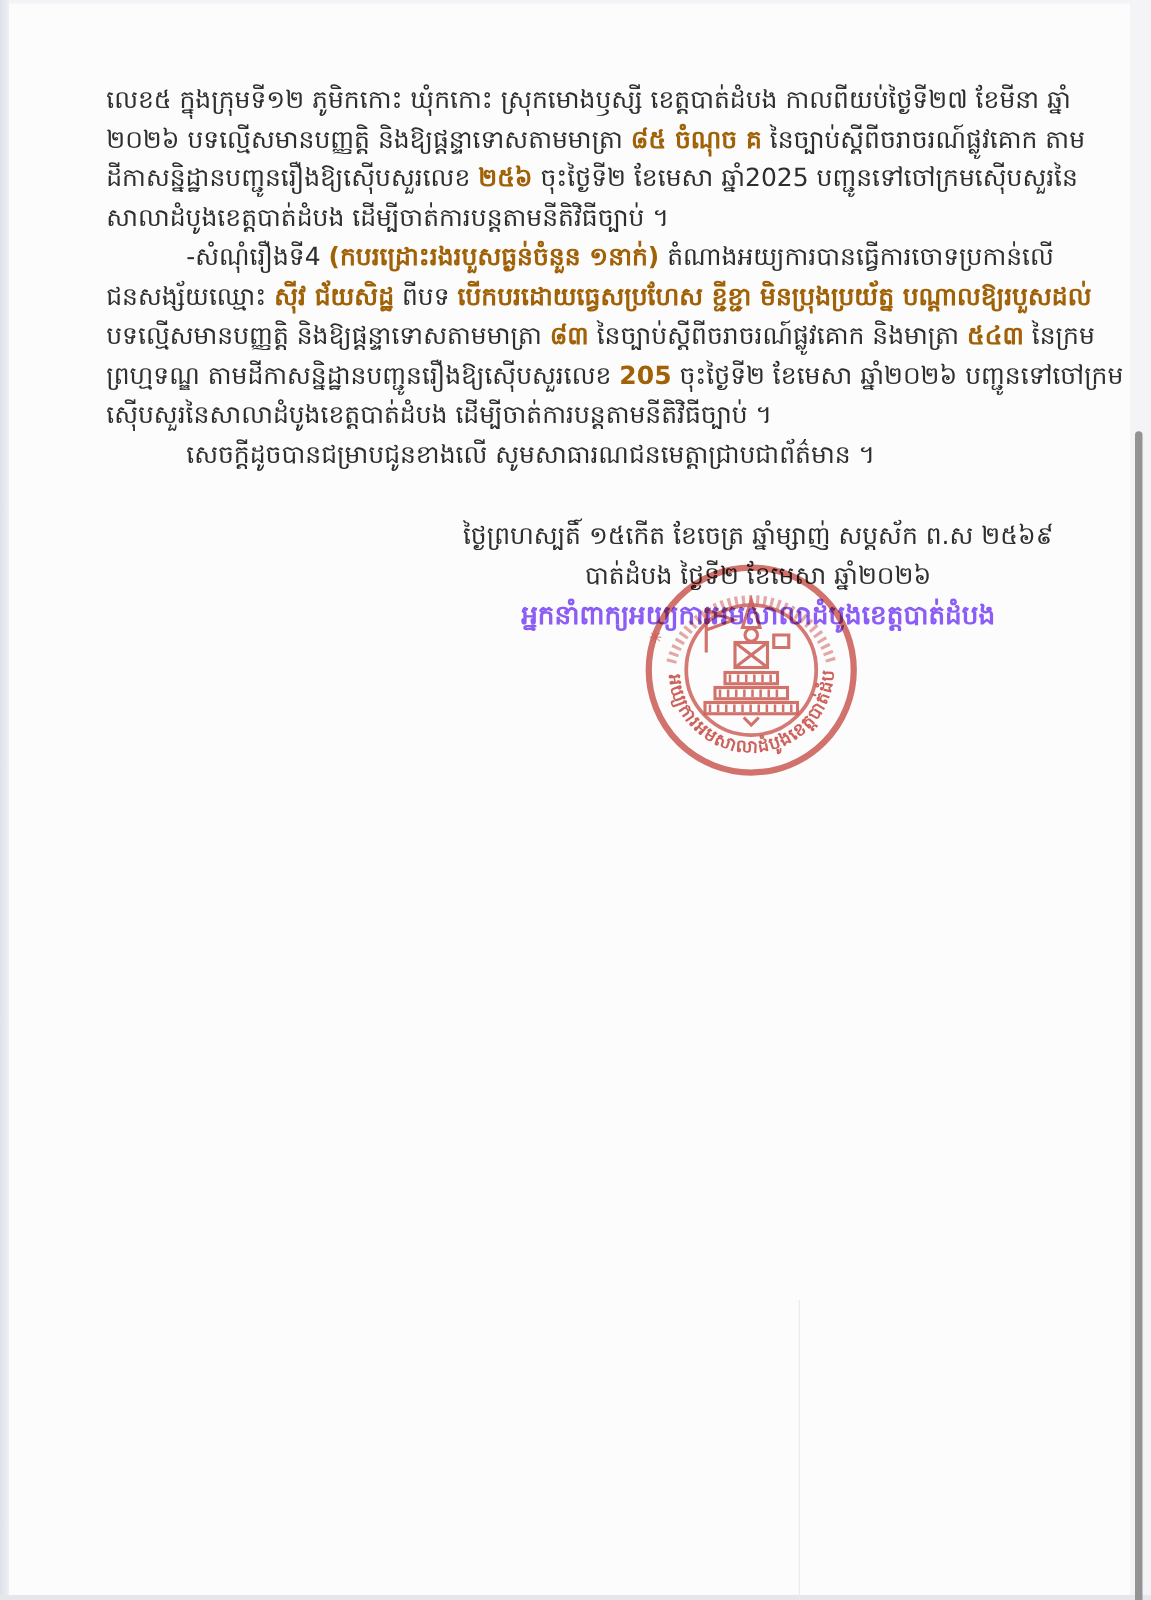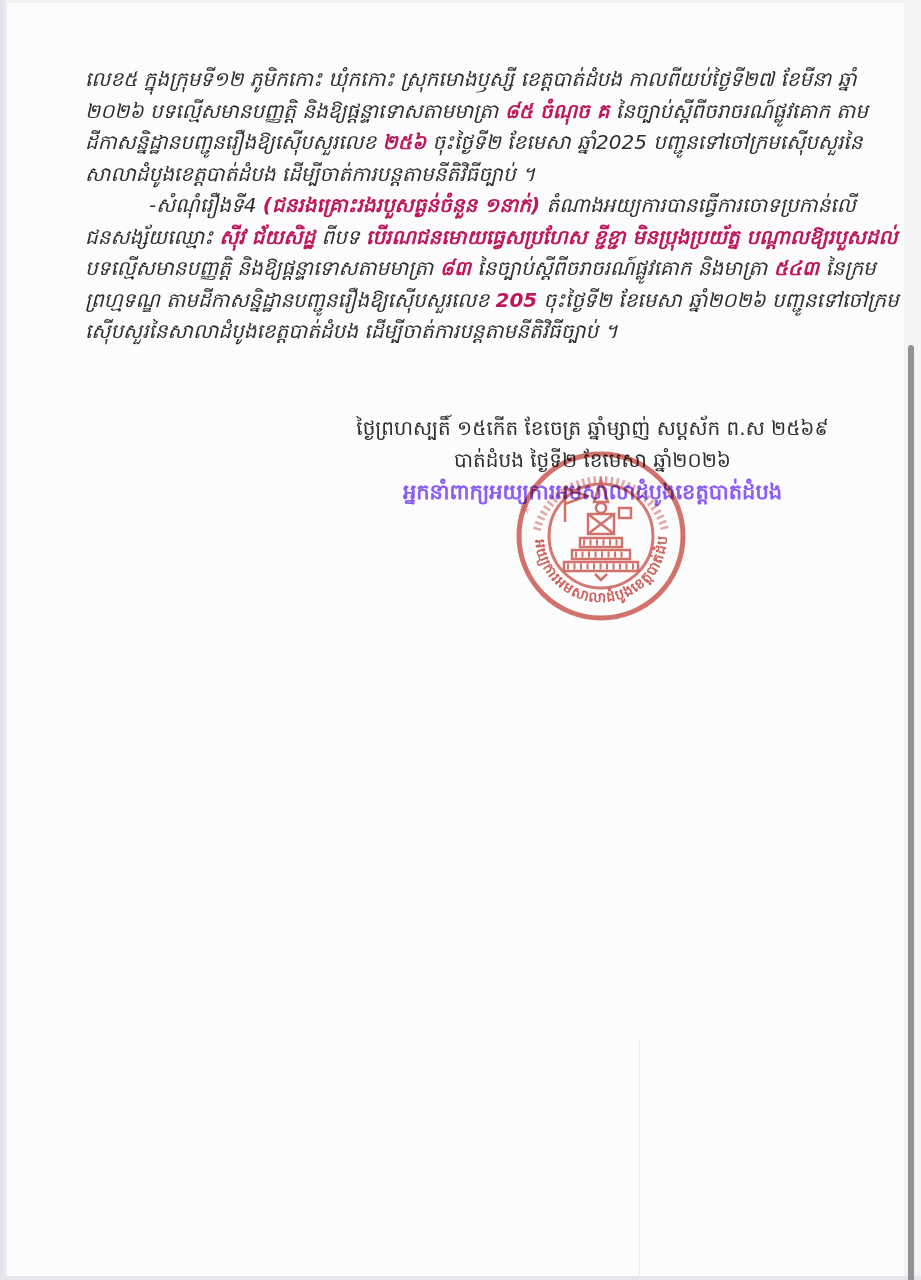--- a/index.html
+++ b/index.html
@@ -27,25 +27,25 @@
   }
   .crease{
     position:absolute;left:639px;top:1040px;width:1px;height:240px;
     background:#ebebef;
   }
   .content{
     position:absolute;left:85px;top:64px;width:770px;
     color:#2e2e2e;font-size:20px;line-height:31.5px;
     overflow:visible;
   }
-  .line{white-space:nowrap;height:31.5px;font-style:italic;}
+  .line{white-space:nowrap;height:31.5px;}
   .line.indent{padding-left:64px;}
-  .b{font-weight:700;color:#be185d;}
+  .b{font-weight:700;color:#a16207;}
   .dateblock{
-    position:absolute;left:320px;top:412px;width:545px;
+    position:absolute;left:334px;top:412px;width:545px;
     text-align:center;color:#2e2e2e;font-size:20px;line-height:32px;
   }
   .signer{font-weight:700;color:#8b5cf6;font-size:21px;}
   .stamp{
     position:absolute;left:503px;top:450px;width:196px;height:172px;
     opacity:0.85;mix-blend-mode:multiply;pointer-events:none;
   }
   .scrollbar-thumb{
     position:absolute;left:908px;top:345px;width:6px;height:935px;
     background:#939393;border-radius:4px 4px 0 0;
@@ -67,33 +67,36 @@
   <div class="line">
     <span>២០២៦ បទល្មើសមានបញ្ញត្តិ និងឱ្យផ្តន្ទាទោសតាមមាត្រា </span><span class="b">៨៥ ចំណុច គ</span><span> នៃច្បាប់ស្តីពីចរាចរណ៍ផ្លូវគោក តាម</span>
   </div>
   <div class="line">
     <span>ដីកាសន្និដ្ឋានបញ្ជូនរឿងឱ្យស៊ើបសួរលេខ </span><span class="b">២៥៦</span><span> ចុះថ្ងៃទី២ ខែមេសា ឆ្នាំ2025 បញ្ជូនទៅចៅក្រមស៊ើបសួរនៃ</span>
   </div>
   <div class="line">
     <span>សាលាដំបូងខេត្តបាត់ដំបង ដើម្បីចាត់ការបន្តតាមនីតិវិធីច្បាប់ ។</span>
   </div>
   <div class="line indent">
-    <span>-សំណុំរឿងទី4 </span><span class="b">(ជនរងគ្រោះរងរបួសធ្ងន់ចំនួន ១នាក់)</span><span> តំណាងអយ្យការបានធ្វើការចោទប្រកាន់លើ</span>
+    <span>-សំណុំរឿងទី4 </span><span class="b">(កបរដ្រោះរងរបួសធ្ងន់ចំនួន ១នាក់)</span><span> តំណាងអយ្យការបានធ្វើការចោទប្រកាន់លើ</span>
   </div>
   <div class="line">
-    <span>ជនសង្ស័យឈ្មោះ </span><span class="b">ស៊ីវ ជ័យសិដ្ឋ</span><span> ពីបទ </span><span class="b">បើរណជនមោយធ្វេសប្រហែស ខ្ជីខ្ជា មិនប្រុងប្រយ័ត្ន បណ្តាលឱ្យរបួសដល់</span>
+    <span>ជនសង្ស័យឈ្មោះ </span><span class="b">ស៊ីវ ជ័យសិដ្ឋ</span><span> ពីបទ </span><span class="b">បើកបរដោយធ្វេសប្រហែស ខ្ជីខ្ជា មិនប្រុងប្រយ័ត្ន បណ្តាលឱ្យរបួសដល់</span>
   </div>
   <div class="line">
     <span>បទល្មើសមានបញ្ញត្តិ និងឱ្យផ្តន្ទាទោសតាមមាត្រា </span><span class="b">៨៣</span><span> នៃច្បាប់ស្តីពីចរាចរណ៍ផ្លូវគោក និងមាត្រា </span><span class="b">៥៤៣</span><span> នៃក្រម</span>
   </div>
   <div class="line">
     <span>ព្រហ្មទណ្ឌ តាមដីកាសន្និដ្ឋានបញ្ជូនរឿងឱ្យស៊ើបសួរលេខ </span><span class="b">205</span><span> ចុះថ្ងៃទី២ ខែមេសា ឆ្នាំ២០២៦ បញ្ជូនទៅចៅក្រម</span>
   </div>
   <div class="line">
     <span>ស៊ើបសួរនៃសាលាដំបូងខេត្តបាត់ដំបង ដើម្បីចាត់ការបន្តតាមនីតិវិធីច្បាប់ ។</span>
+  </div>
+  <div class="line indent">
+    <span>សេចក្តីដូចបានជម្រាបជូនខាងលើ សូមសាធារណជនមេត្តាជ្រាបជាព័ត៌មាន ។</span>
   </div>
 </div>
 
 <div class="dateblock">
   <div>ថ្ងៃព្រហស្បតិ៍ ១៥កើត ខែចេត្រ ឆ្នាំម្សាញ់ សប្តស័ក ព.ស ២៥៦៩</div>
   <div>បាត់ដំបង ថ្ងៃទី២ ខែមេសា ឆ្នាំ២០២៦</div>
   <div class="signer">អ្នកនាំពាក្យអយ្យការអមសាលាដំបូងខេត្តបាត់ដំបង</div>
 </div>
 
 <svg class="stamp" viewBox="0 0 196 172" xmlns="http://www.w3.org/2000/svg">

